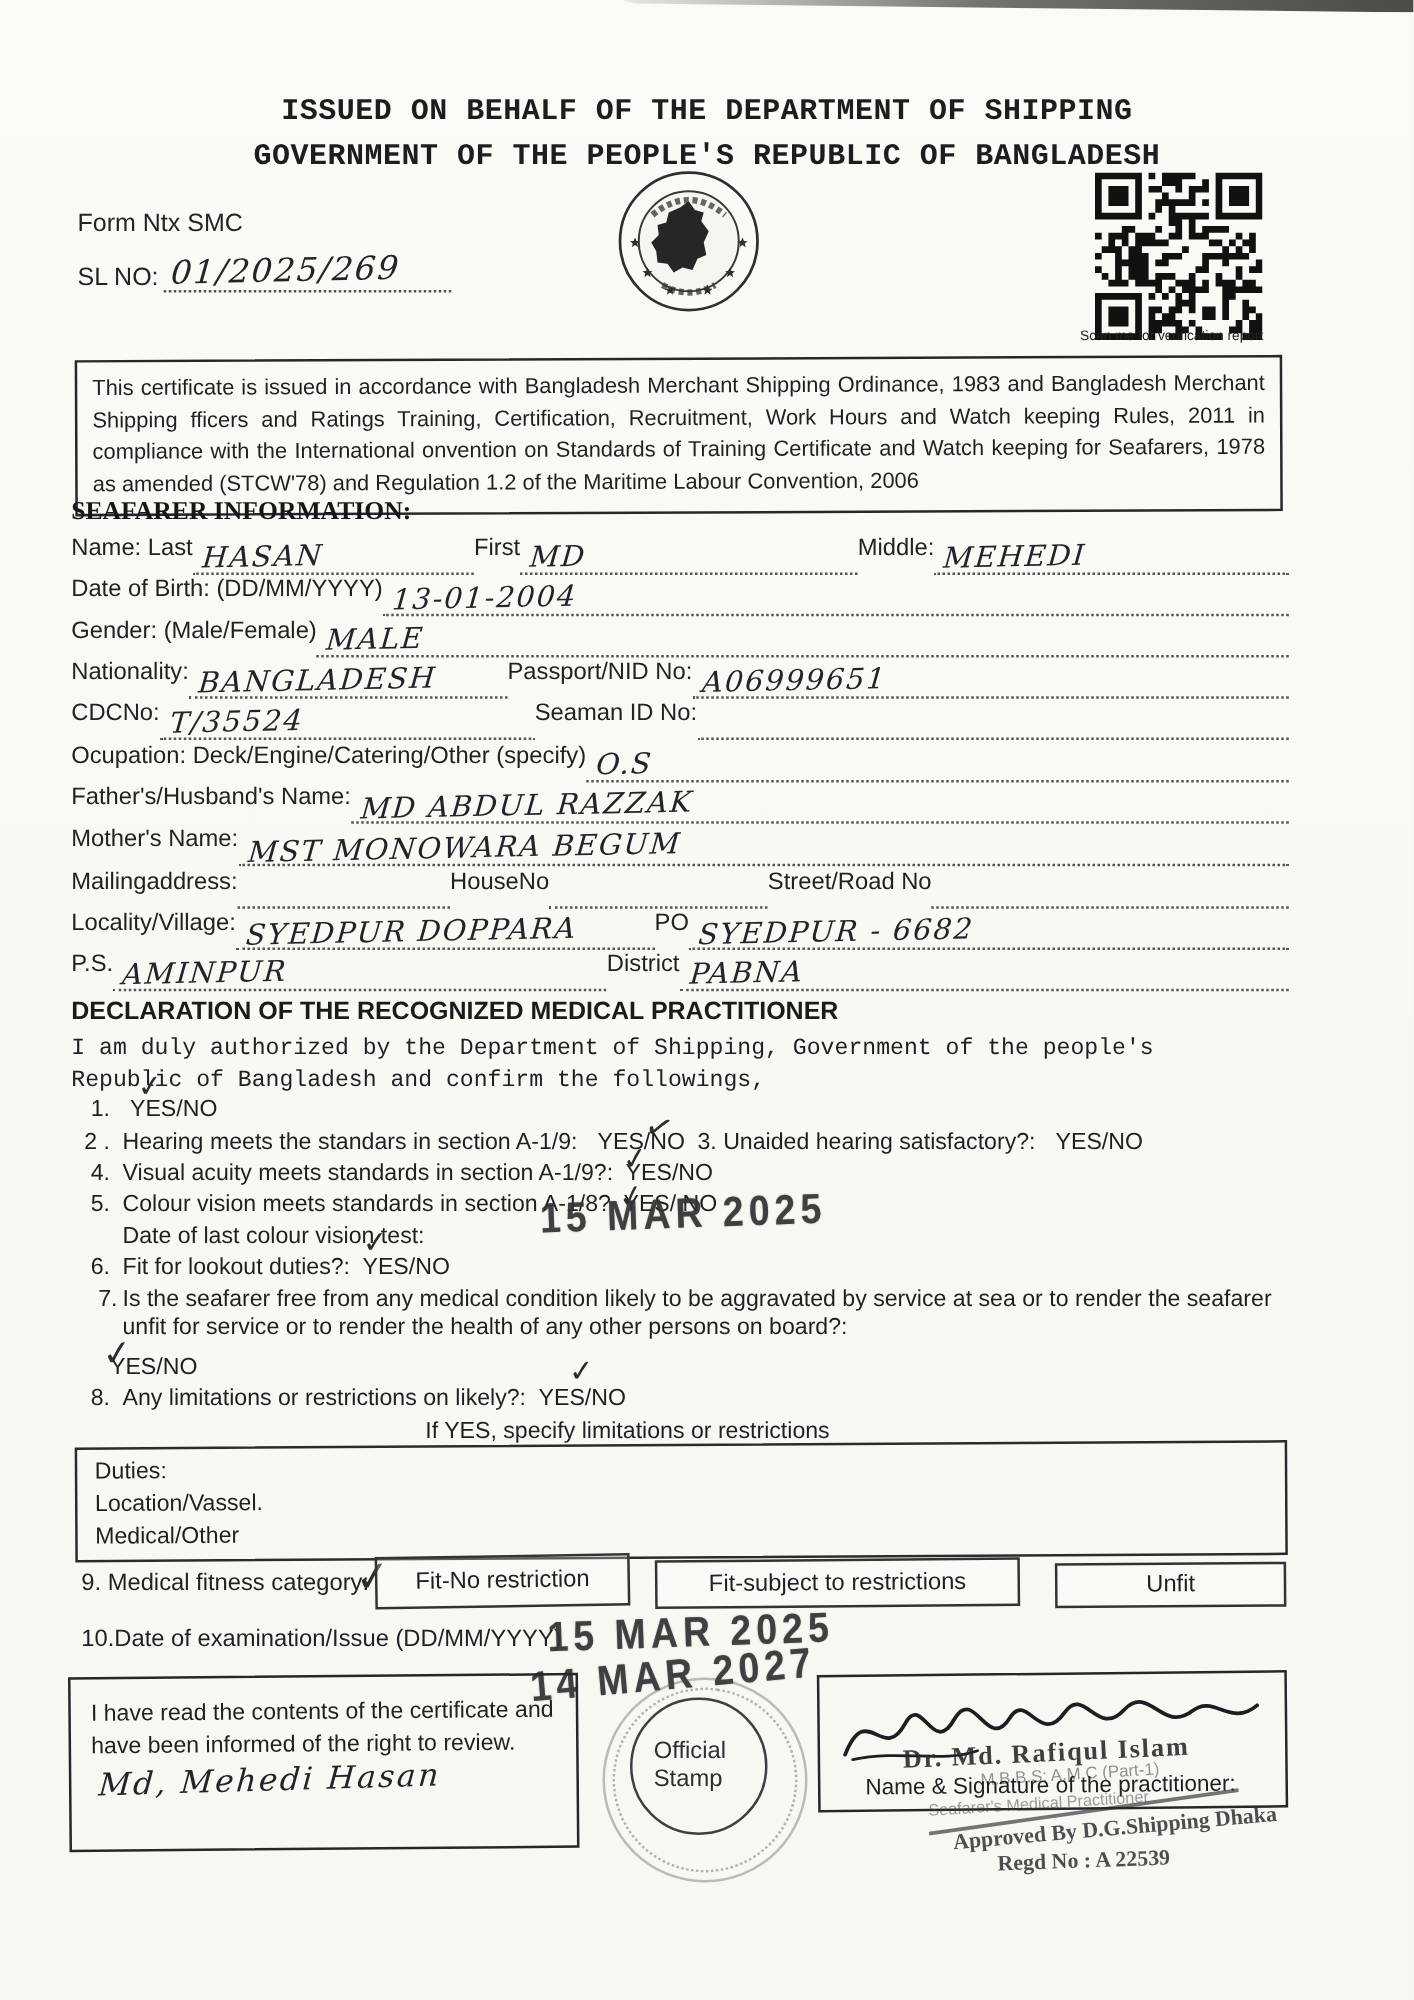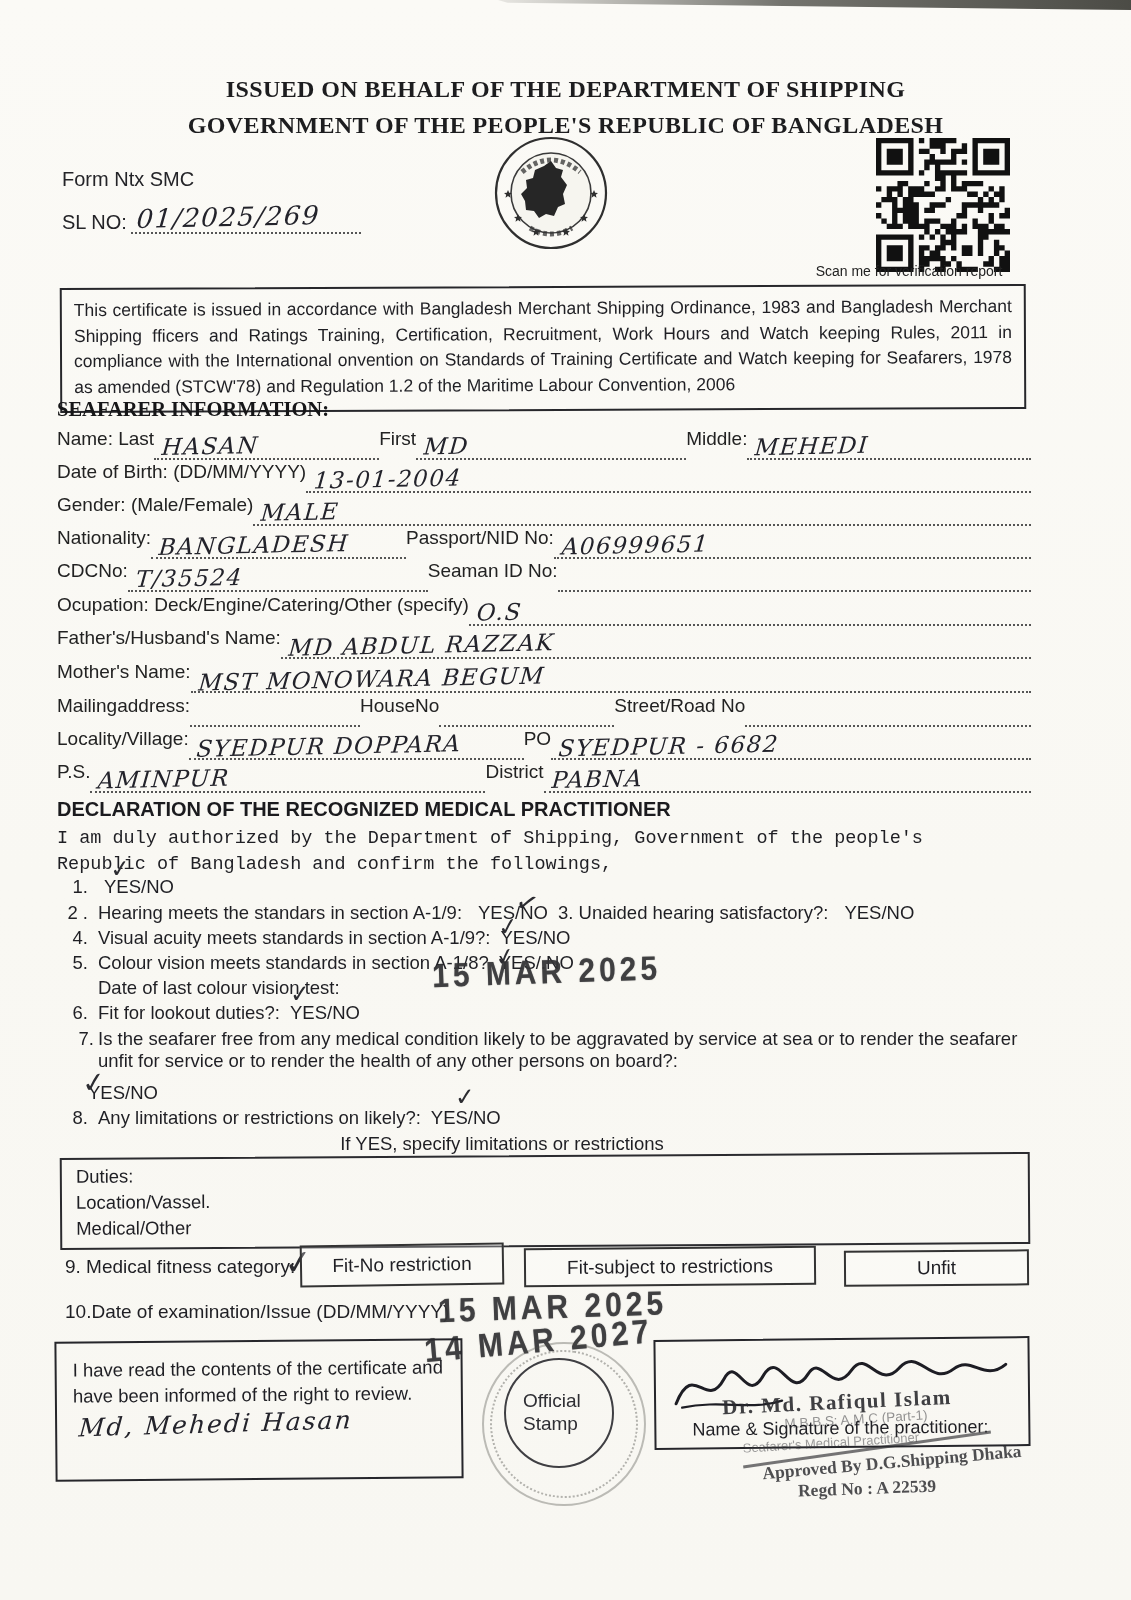--- a/index.html
+++ b/index.html
@@ -5,37 +5,37 @@
   html,body{margin:0;padding:0;background:#e8e6e0;}
   .page{position:relative;width:1131px;height:1600px;margin:0 auto;overflow:hidden;
         background:#faf9f5;
         background-image:linear-gradient(180deg, #fbfaf6 0%, #f9f8f3 55%, #f8f7f2 100%);
         font-family:"Liberation Sans", sans-serif;color:#222;}
   .scan-edge{position:absolute;top:0;left:498px;right:0;height:10px;
         background:linear-gradient(to right, rgba(120,118,110,.15), rgba(92,92,86,.85) 45%, rgba(66,66,60,.95));
         clip-path:polygon(0 0,100% 0,100% 100%,1.5% 28%);}
   
   .hline{position:absolute;left:0;width:100%;text-align:center;
-        font-family:Liberation Serif, serif;font-weight:bold;color:#1d1d1f;letter-spacing:.4px;}
+        font-family:Liberation Mono, monospace;font-weight:bold;color:#1d1d1f;letter-spacing:.4px;}
   .hline1{top:76px;font-size:24px;}
   .hline2{top:112px;font-size:24px;}
   .cert-title{position:absolute;top:257px;left:0;width:77%;text-align:center;
         font-family:"Liberation Serif", serif;font-weight:bold;font-size:23px;color:#1c1c1e;letter-spacing:.4px;}
   .form-no{position:absolute;left:62px;top:168px;font-size:20px;color:#242428;}
   .sl-row{position:absolute;left:62px;top:202px;display:flex;align-items:flex-end;}
   .sl-label{font-size:20px;color:#242428;}
   .sl-fill{width:230px;border-bottom:2px dotted #555;margin-left:4px;position:relative;height:30px;}
   
   .hw{font-family:"DejaVu Serif", serif;font-style:italic;color:#23232b;
       letter-spacing:1.5px;white-space:nowrap;transform:skewX(-6deg) rotate(-1.2deg);display:inline-block;}
   .sl-fill .hw{position:absolute;left:6px;bottom:0px;font-size:26px;}
   
   .emblem{position:absolute;left:492px;top:134px;}
   .qr{position:absolute;left:876px;top:138px;}
-  .qr-caption{position:absolute;left:809px;top:263px;width:200px;text-align:center;font-size:14px;color:#222;}
+  .qr-caption{position:absolute;left:864px;top:263px;width:200px;text-align:left;font-size:11px;color:#222;}
   
   .intro-box{position:absolute;left:60px;top:286px;width:938px;border:2px solid #27272b;
       padding:8px 12px 10px 12px;font-size:17.5px;line-height:1.47;text-align:justify;color:#1f1f24;
       transform:rotate(-0.25deg);}
   
   .sec-title{position:absolute;left:57px;font-family:"Liberation Serif", serif;font-weight:bold;font-size:20.5px;color:#161618;}
   .row{position:absolute;left:57px;right:100px;display:flex;align-items:flex-start;font-size:19px;color:#222;height:32px;}
   .lbl{white-space:nowrap;padding-bottom:1px;}
   .fill{border-bottom:2px dotted #555;position:relative;height:30px;}
   .fill .hw{position:absolute;left:8px;bottom:-1px;font-size:23px;}

